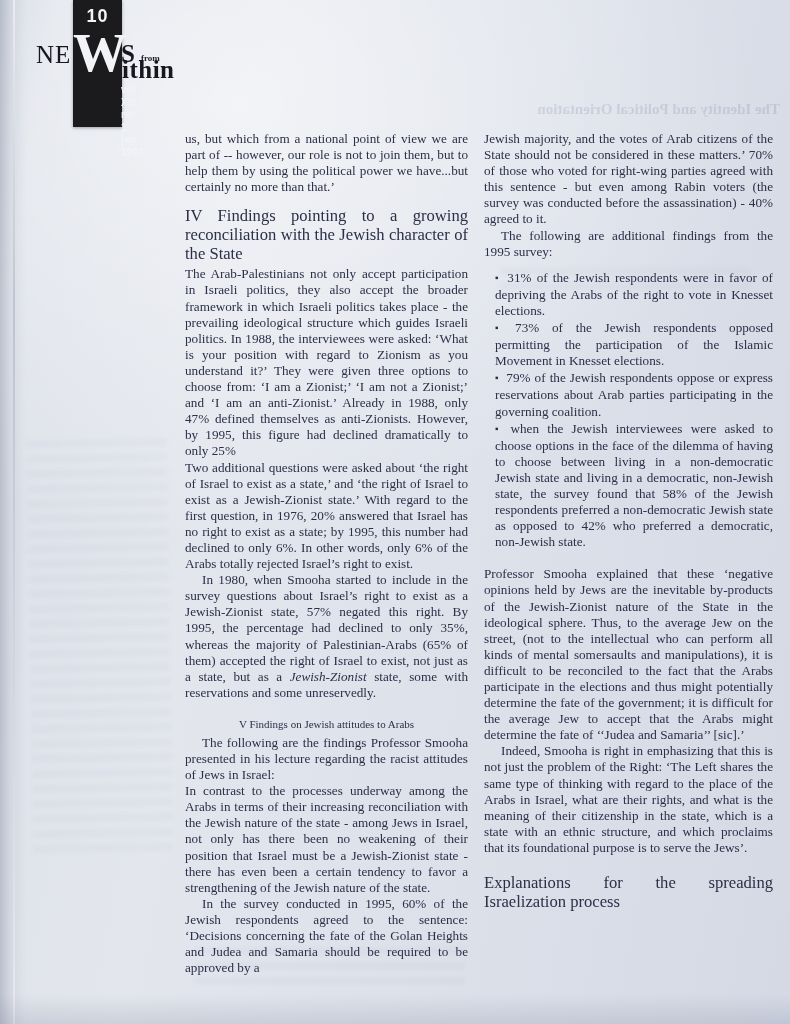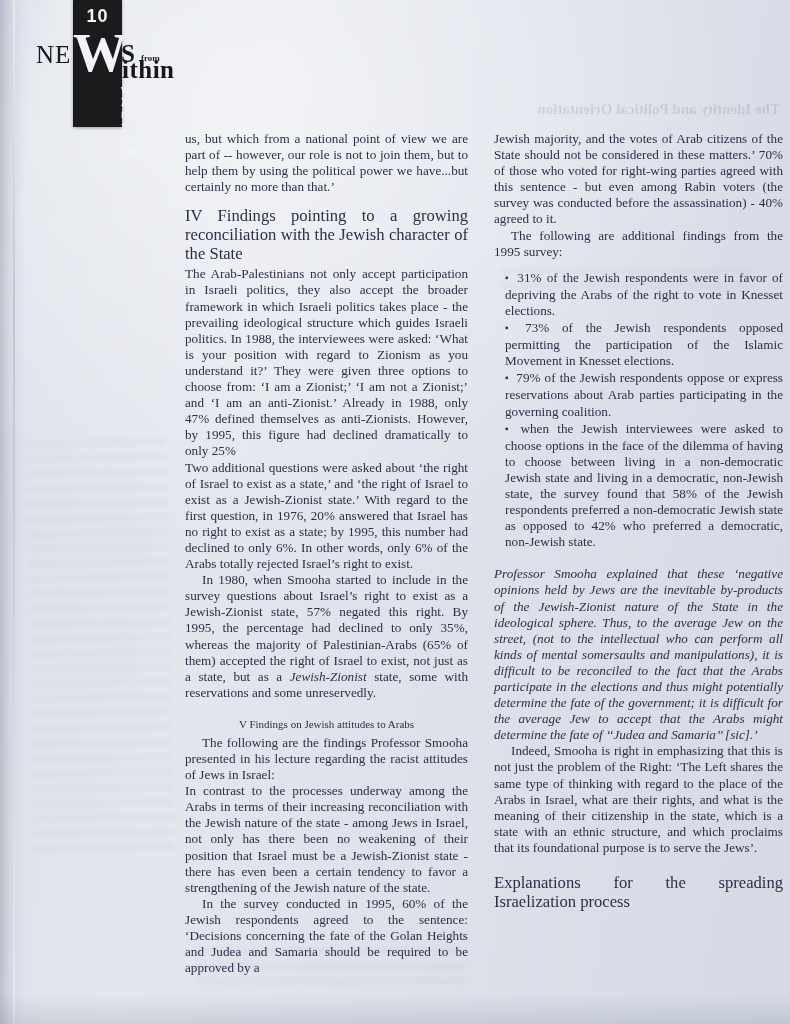--- a/index.html
+++ b/index.html
@@ -38,27 +38,27 @@
   .ghost-tr{position:absolute;left:488px;top:101px;width:292px;text-align:left;
     transform:scaleX(-1);opacity:.14;filter:blur(.7px);
     font-weight:bold;font-size:15px;color:#3c4a74;white-space:nowrap;overflow:hidden;}
   .smudge{position:absolute;opacity:.10;filter:blur(2.5px);background:
     repeating-linear-gradient(180deg, rgba(70,85,130,.55) 0 6px, rgba(70,85,130,0) 6px 15px);}
   .smudge-left{left:30px;top:440px;width:140px;height:420px;transform:rotate(-1deg);opacity:.07;}
   .smudge-bottom{left:195px;top:948px;width:270px;height:36px;opacity:.08;}
   .smudge-right{left:500px;top:268px;width:250px;height:22px;opacity:.07;}
 
   
-  .columns{position:absolute;left:185px;top:131px;display:flex;gap:26px;}
+  .columns{position:absolute;left:185px;top:131px;display:flex;gap:16px;}
   .col{font-size:13.2px;line-height:16.1px;text-align:justify;}
   .col-left{width:283px;}
   .col-right{width:289px;}
   .para{margin:0;}
   .para.indent{text-indent:17px;}
-  .para.space-before{margin-top:16px;font-style:italic;}
+  .para.space-before{margin-top:16px;}
   .heading-lg{font-size:16.6px;line-height:19px;margin:11px 0 3px;text-align:justify;}
   .heading-md{font-size:11px;line-height:18px;margin:14px 0 2px;text-align:center;}
   .heading-end{margin-top:17px;}
   .bullets{margin:10px 0 9px;padding-left:11px;display:flex;flex-direction:column;gap:1px;}
   .bullet-item{margin:0;}
   .bullet-glyph{font-size:10px;margin-right:7px;position:relative;top:-1px;}
   em{font-style:italic;}
 </style>
 </head>
 <body>

